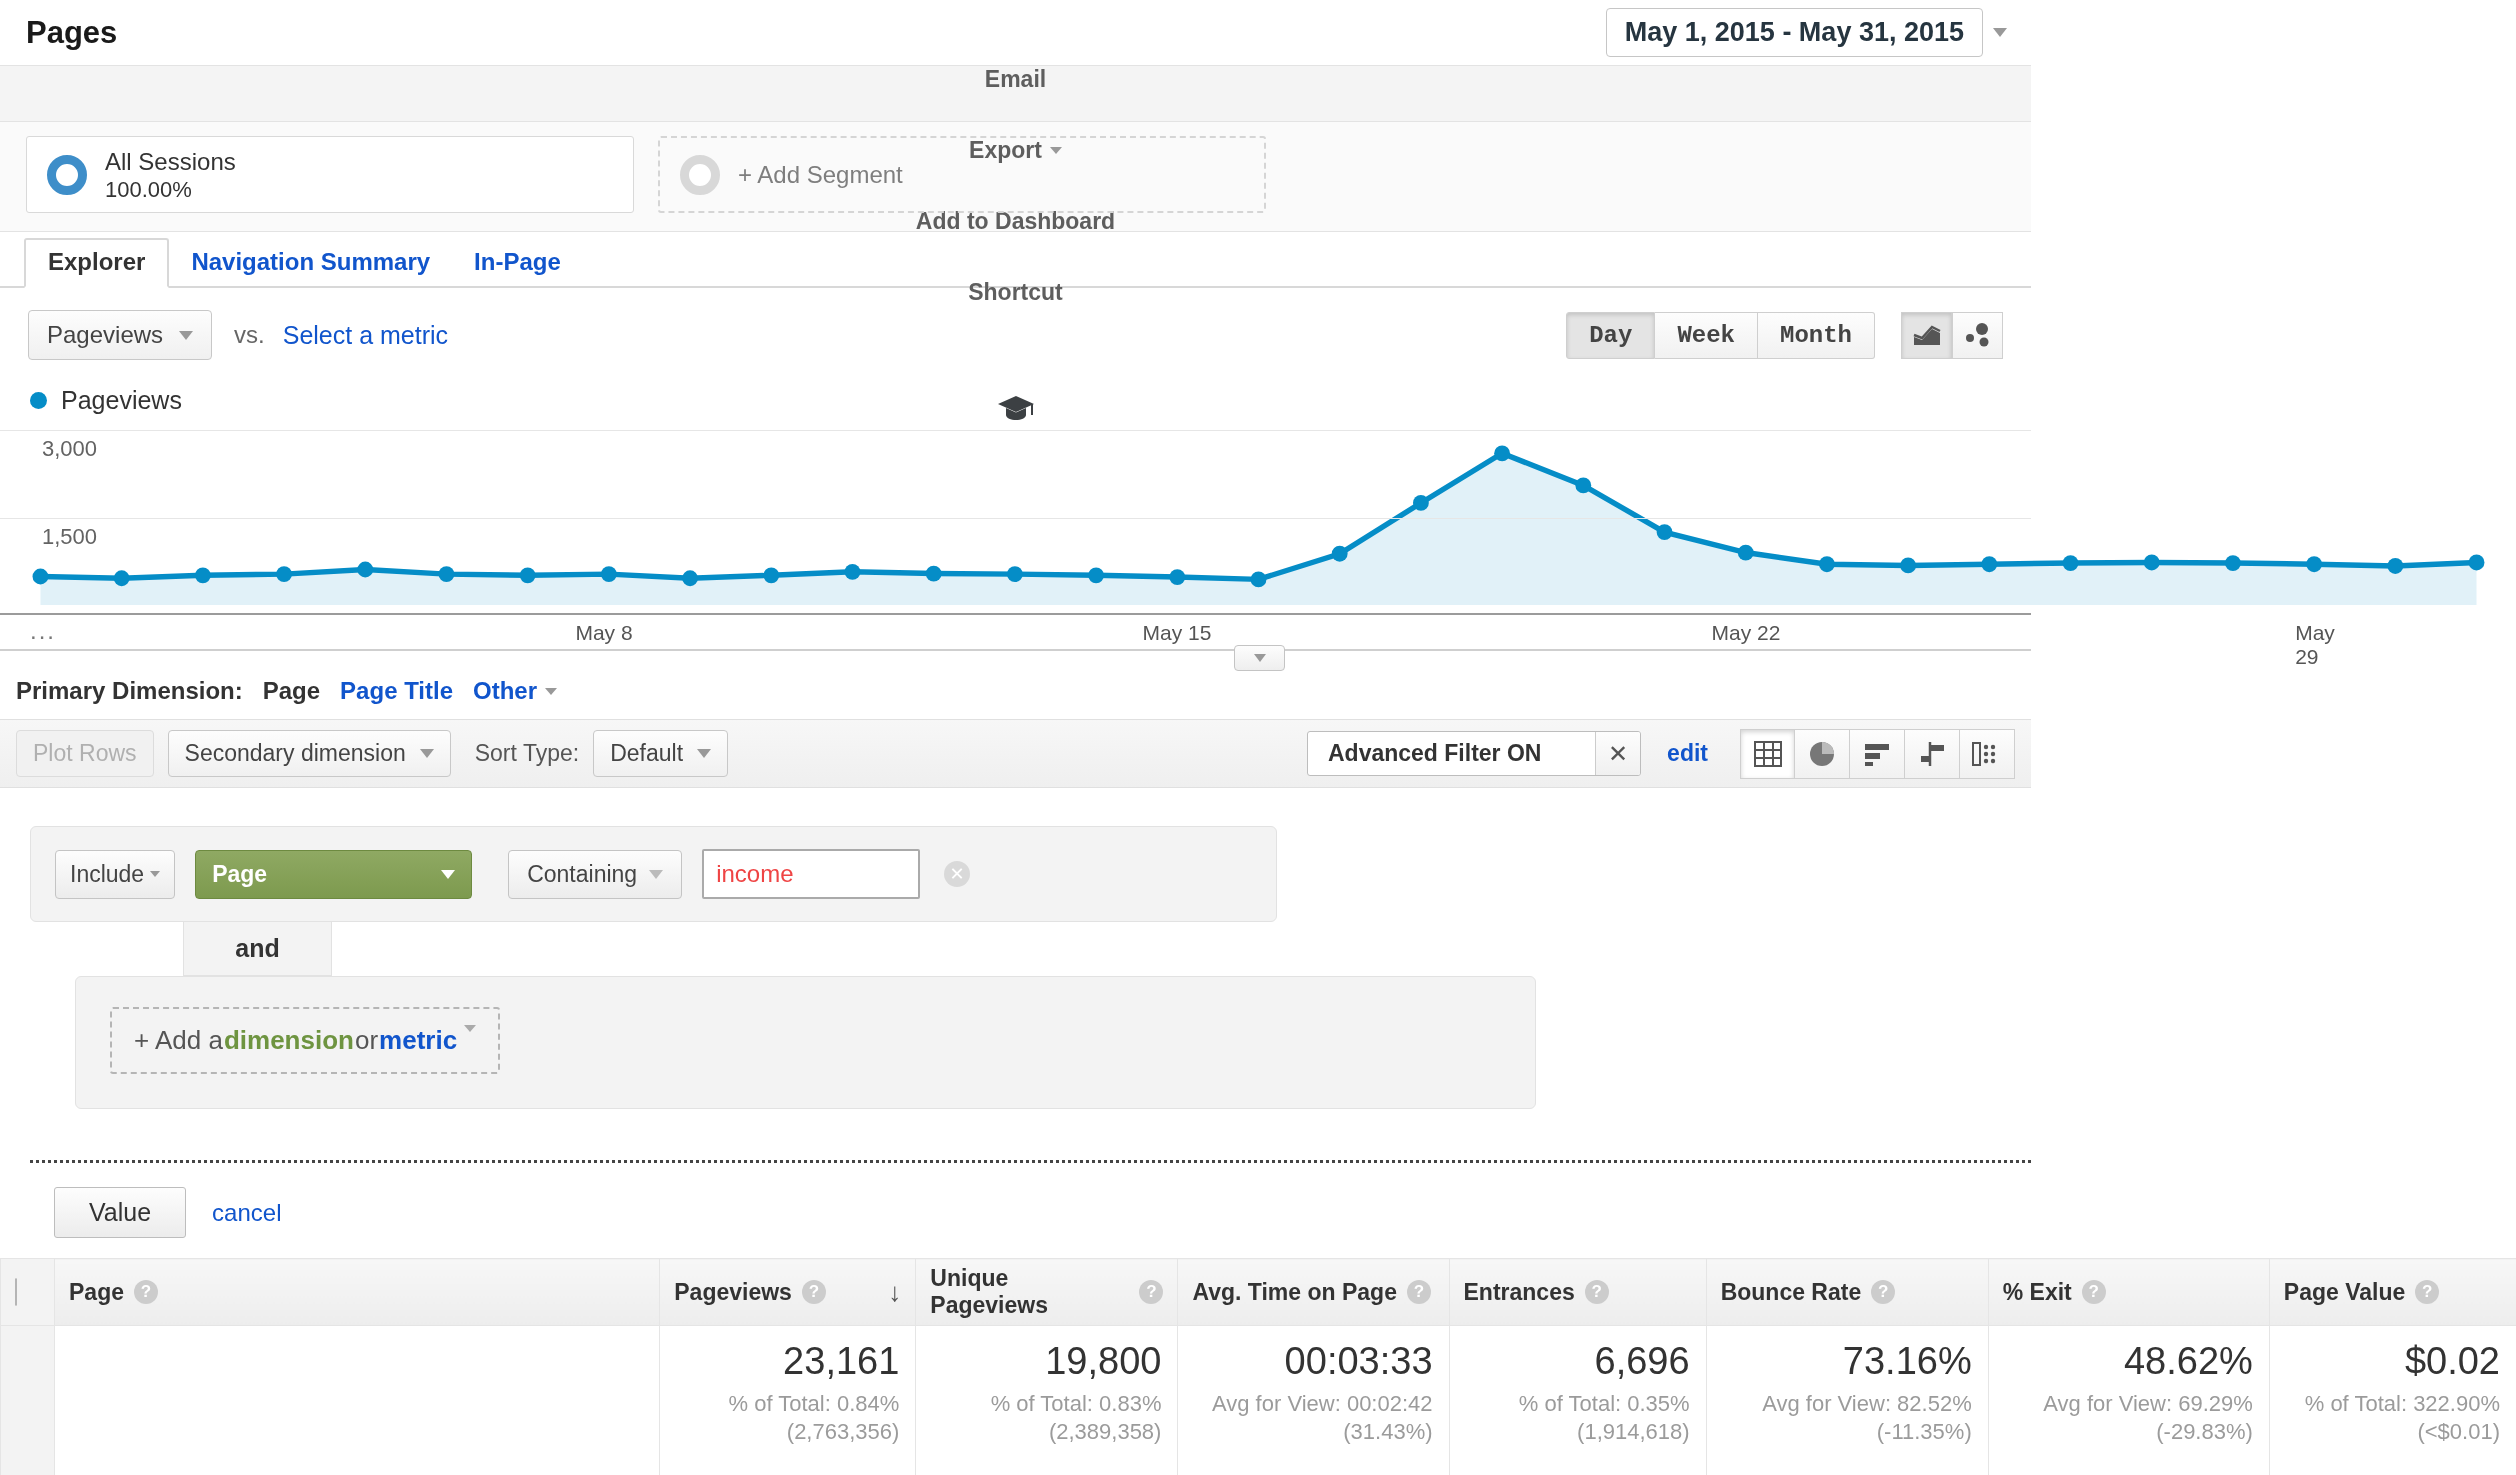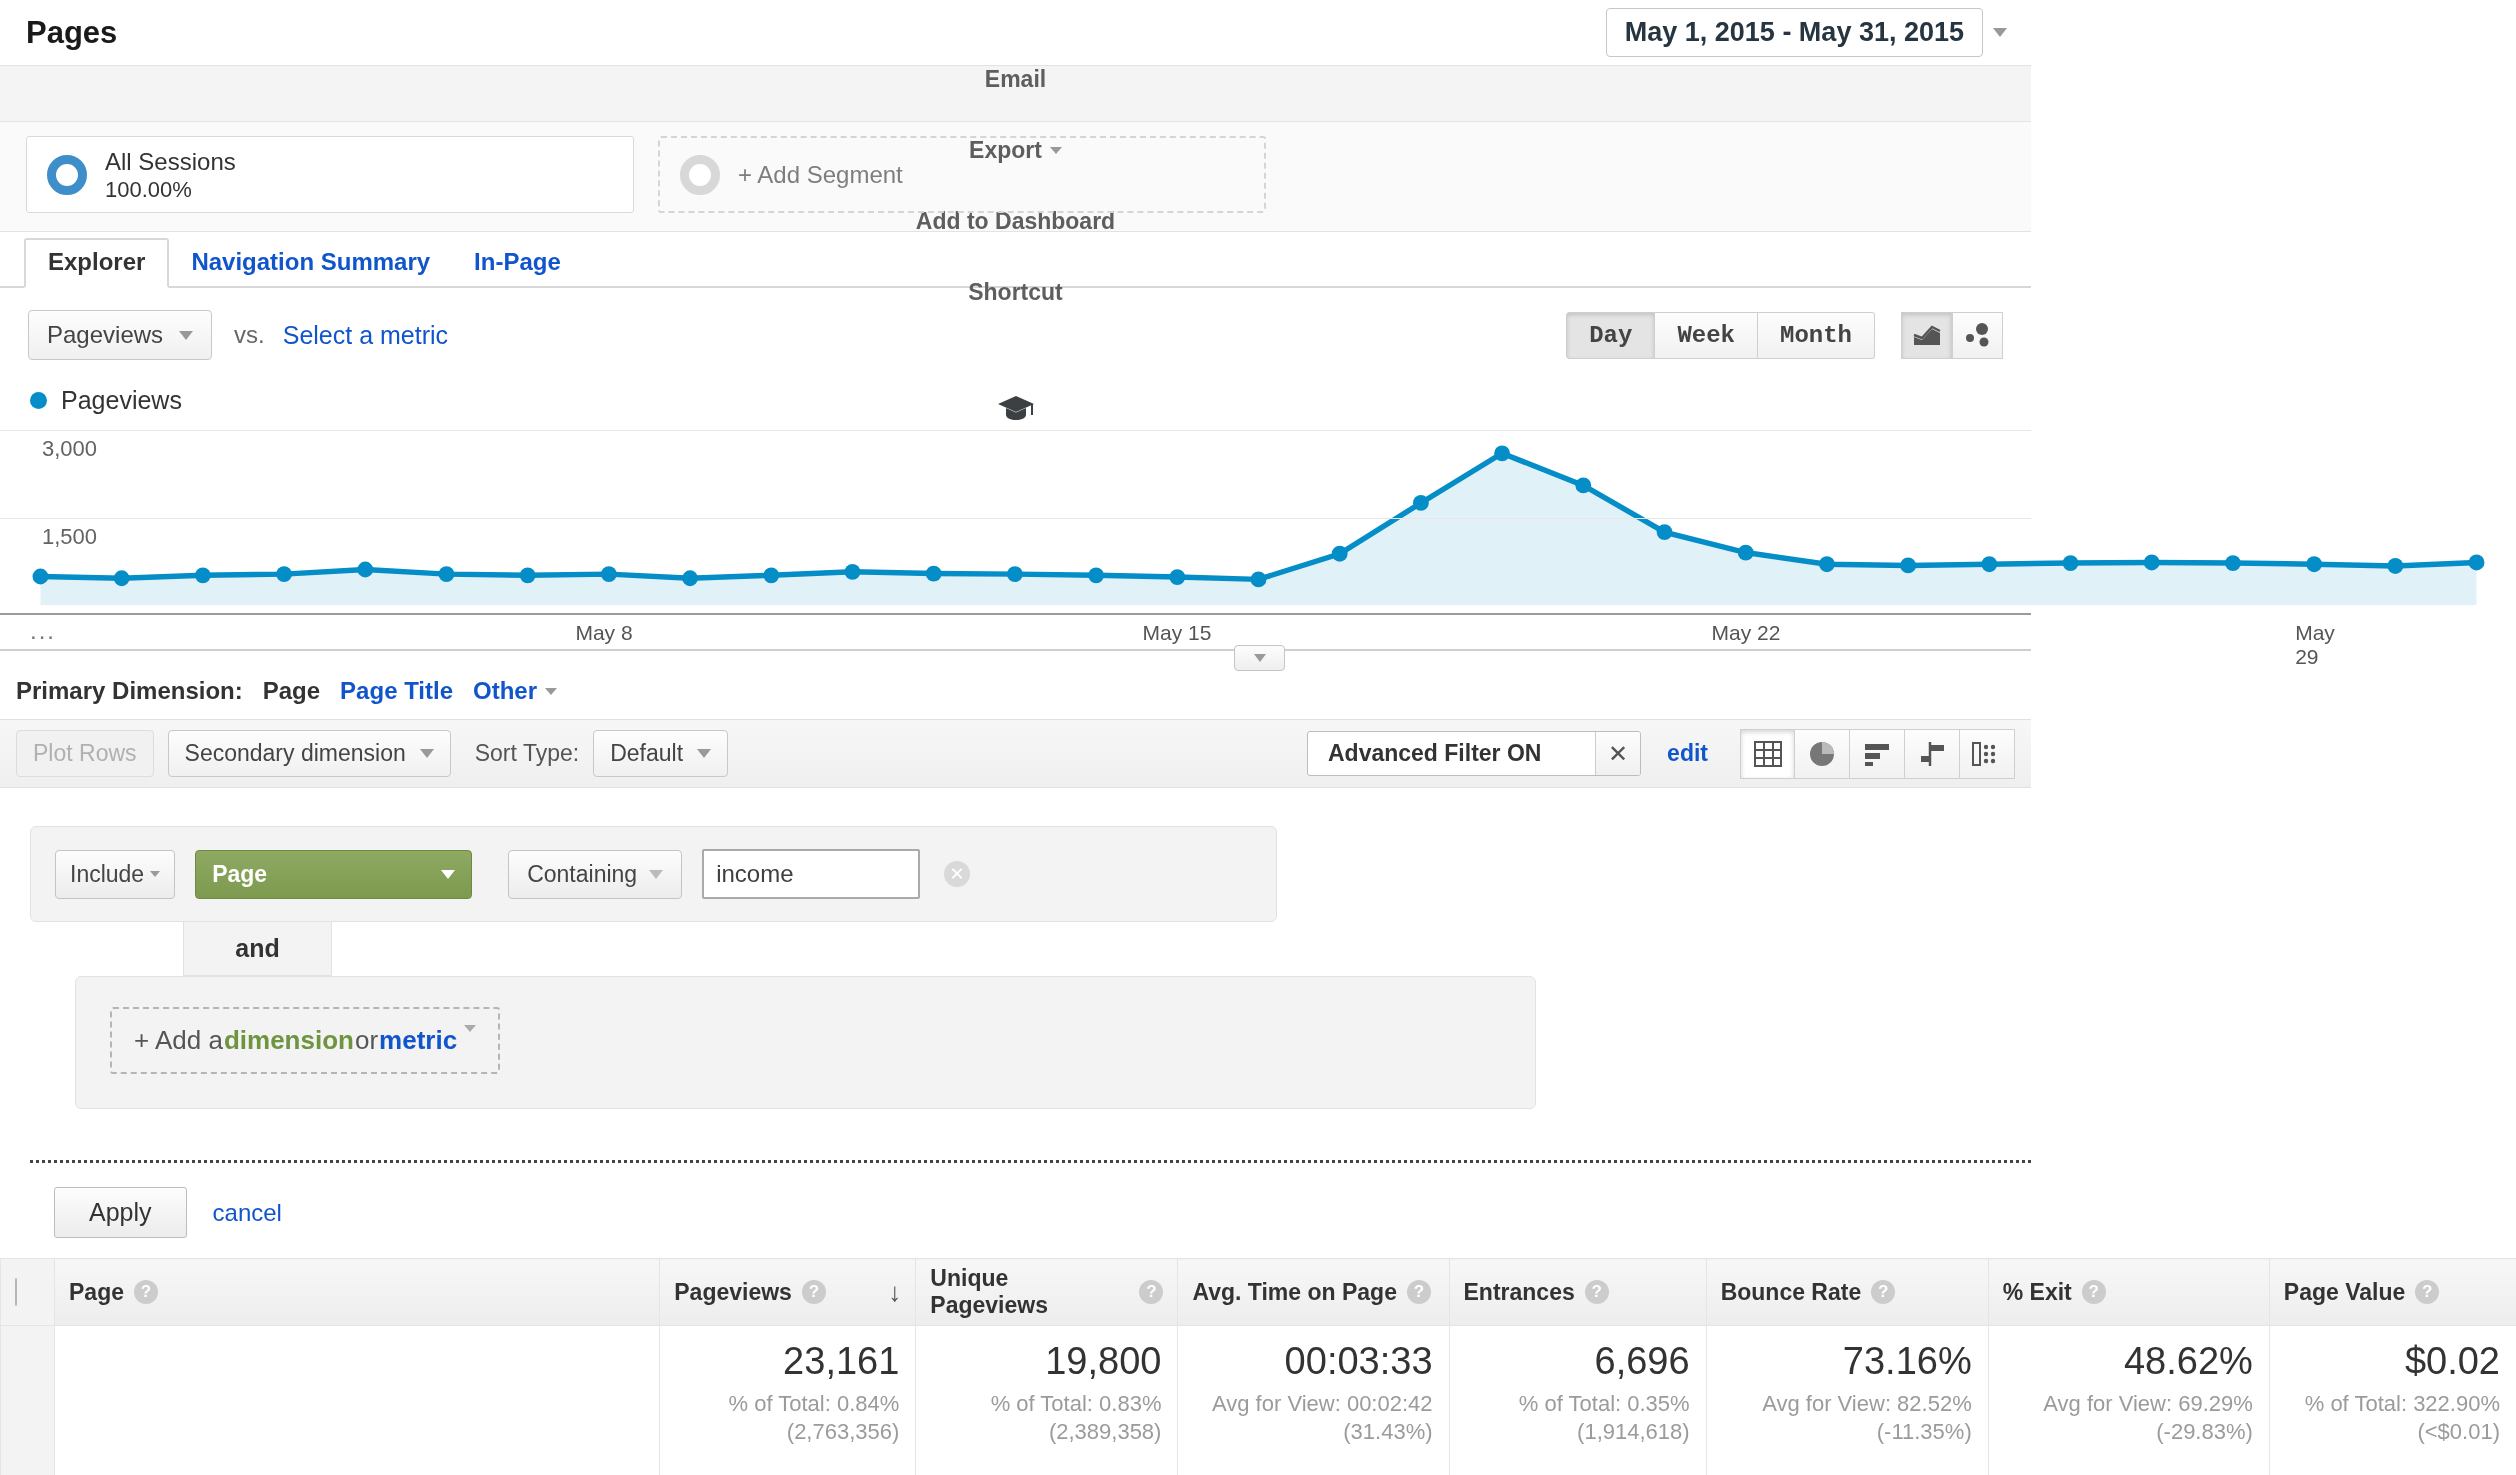--- a/index.html
+++ b/index.html
@@ -93,21 +93,21 @@
   .view-btn + .view-btn { border-left:none; }
   .view-btn.pressed { background:#fff; box-shadow:inset 0 2px 5px rgba(0,0,0,.18); }
 
   
   .filter-area { padding:38px 0 0 30px; background:#fff; }
   .filter-box { width:1247px; background:#f3f3f3; border:1px solid #e2e2e2; border-radius:6px; padding:22px 24px; display:flex; align-items:center; gap:20px; }
   .include-btn { display:inline-flex; align-items:center; gap:6px; background:linear-gradient(#fdfdfd,#ececec); border:1px solid #c4c4c4; border-radius:4px; padding:10px 14px; font-size:23px; color:#444; cursor:pointer; }
   .green-btn { display:inline-flex; align-items:center; justify-content:space-between; width:277px; background:linear-gradient(#8fa963,#7d9a4e); border:1px solid #6d8a40; border-radius:4px; padding:10px 16px; font-size:23px; font-weight:bold; color:#fff; cursor:pointer; }
   .green-btn .caret { border-top-color:#fff; }
   .match-btn { display:inline-flex; align-items:center; gap:12px; background:linear-gradient(#fdfdfd,#ececec); border:1px solid #c4c4c4; border-radius:4px; padding:10px 18px; font-size:23px; color:#444; cursor:pointer; margin-left:16px; }
-  .filter-input { width:218px; border:2px solid #aaa; border-radius:2px; padding:9px 12px; font-size:24px; color:#404040; font-family:inherit; }
+  .filter-input { width:218px; border:2px solid #aaa; border-radius:2px; padding:9px 12px; font-size:24px; color:#ef4444; font-family:inherit; }
   .remove-filter { width:26px; height:26px; border-radius:50%; background:#d9d9d9; color:#fff; font-size:18px; display:flex; align-items:center; justify-content:center; margin-left:4px; cursor:pointer; }
   .and-tab { width:149px; margin-left:153px; background:#f3f3f3; border:1px solid #e2e2e2; border-top:none; text-align:center; font-size:25px; font-weight:bold; padding:12px 0; }
   .add-box { width:1461px; margin-left:45px; background:#f3f3f3; border:1px solid #e2e2e2; border-radius:6px; padding:30px 0 34px 34px; margin-top:0; }
   .add-dim-btn { display:inline-flex; align-items:flex-start; gap:1px; border:2px dashed #b5b5b5; border-radius:3px; padding:16px 22px; font-size:26px; color:#555; cursor:pointer; background:transparent; }
   .add-dim-btn .green-word { color:#6e9440; font-weight:bold; }
   .add-dim-btn .blue-word { color:#1155cc; font-weight:bold; }
   .dotted-sep { border-top:3px dotted #444; margin:51px 0 0; }
   .apply-row { display:flex; align-items:center; gap:26px; padding:24px 0 20px 24px; }
   .apply-btn { background:linear-gradient(#fdfdfd,#ececec); border:1px solid #bdbdbd; border-radius:3px; padding:10px 34px; font-size:25px; color:#333; cursor:pointer; }
   .cancel-link { font-size:24px; }
@@ -365,21 +365,21 @@
       <span class="add-dim-btn">
         <span>+ Add a </span>
         <span class="green-word">dimension</span>
         <span> or </span>
         <span class="blue-word">metric</span>
         <span class="caret" style="border-top-color:#aaa;border-top-width:7px;border-left-width:6px;border-right-width:6px;margin-left:6px;"></span>
       </span>
     </div>
     <div class="dotted-sep"></div>
     <div class="apply-row">
-      <button class="apply-btn">Apply</button>
+      <button class="apply-btn">Value</button>
       <a class="blue-link cancel-link">cancel</a>
     </div>
   </div>
 
   <table class="ga">
     <colgroup>
       <col style="width:54px">
         <col style="width:605px">
         <col style="width:256px">
         <col style="width:262px">

